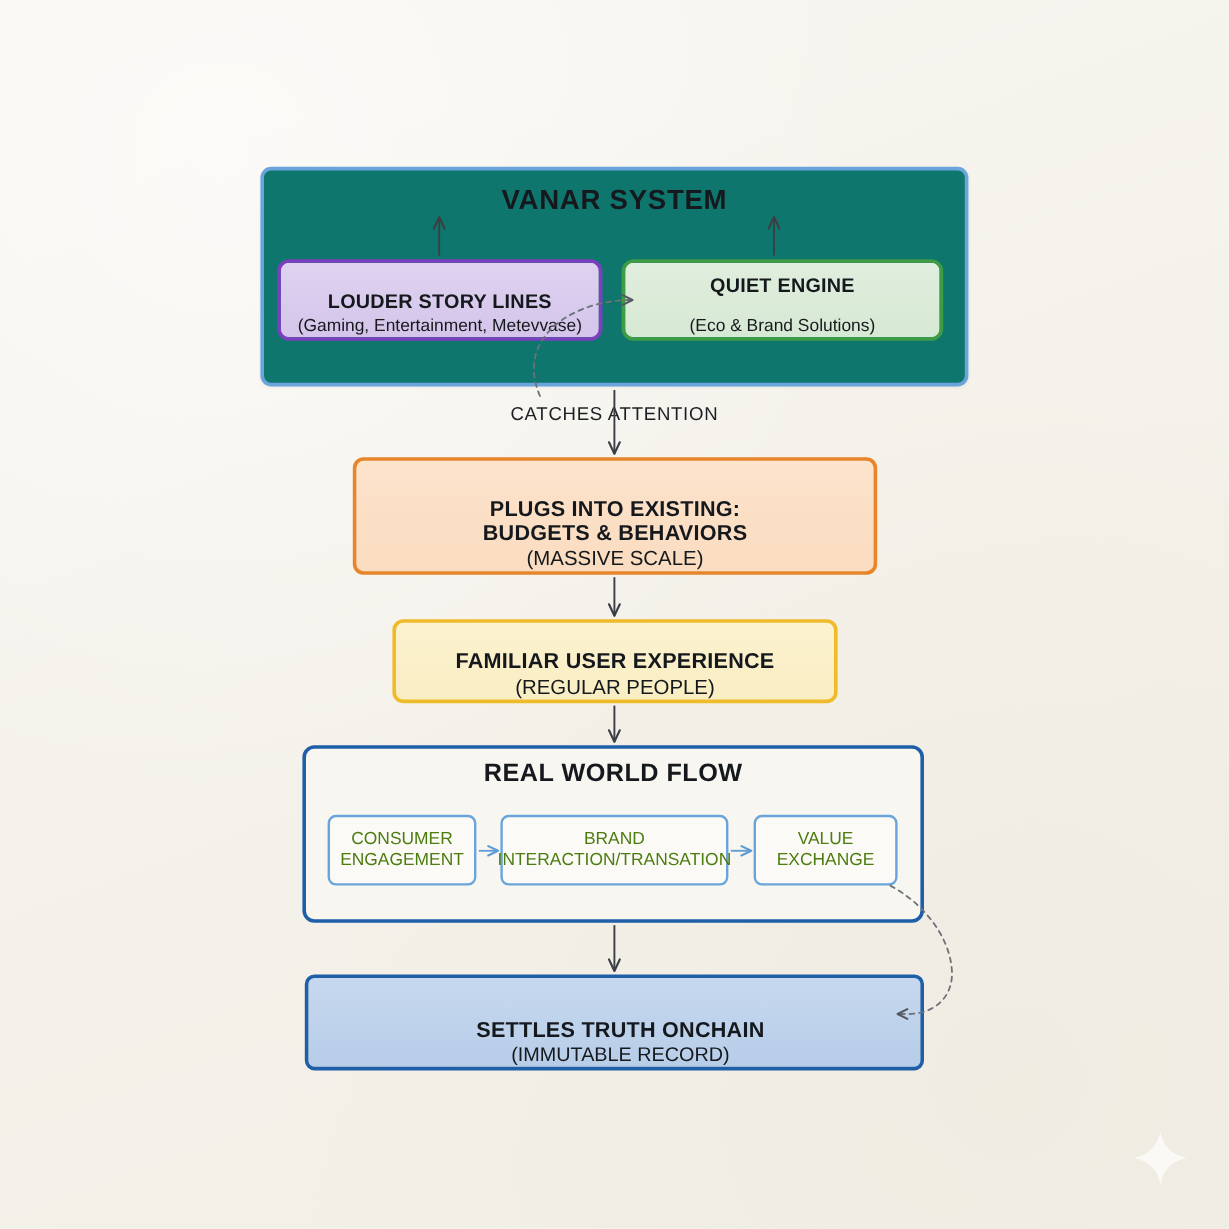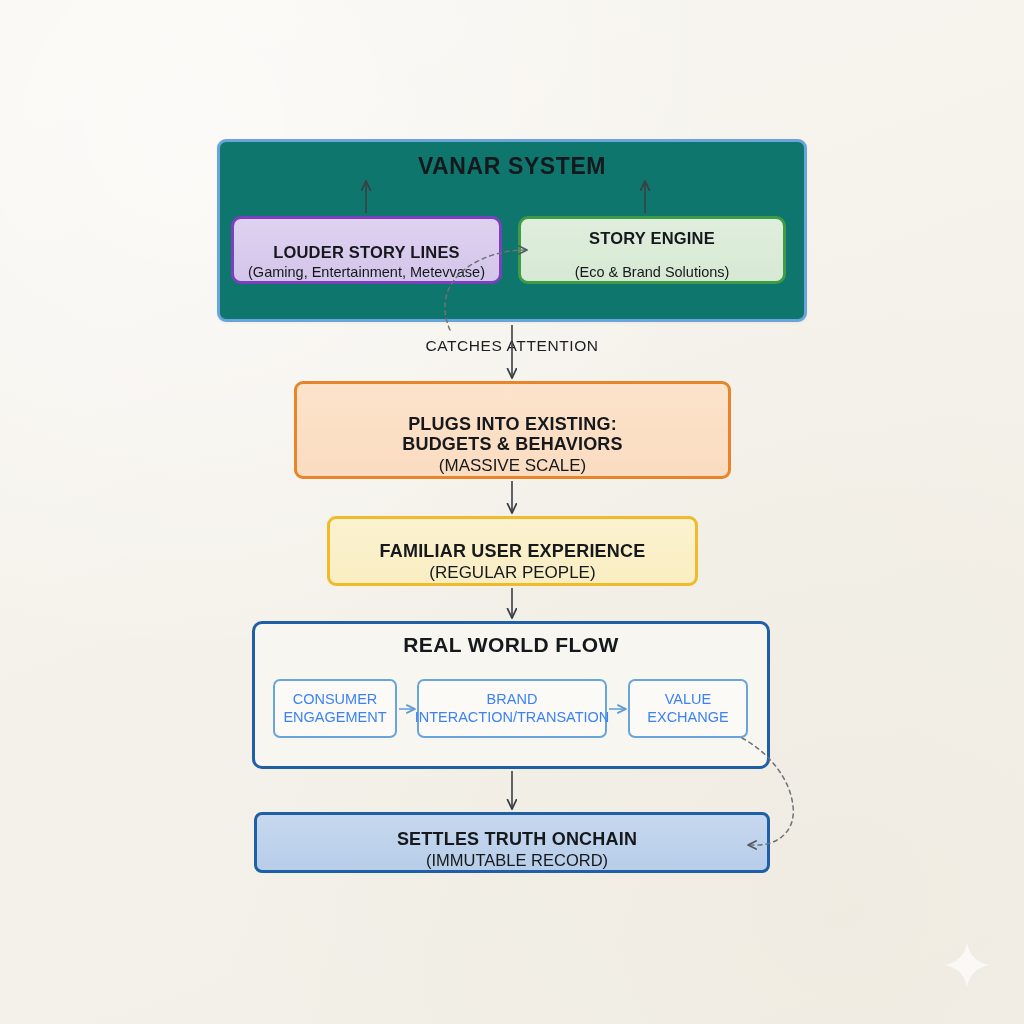--- a/index.html
+++ b/index.html
@@ -131,32 +131,32 @@
     box-sizing: border-box;
     border: 2px solid #69a4db;
     background: #fbfaf7;
     border-radius: 7px;
     display: flex;
     align-items: center;
     justify-content: center;
     text-align: center;
     font-size: 14.5px;
     line-height: 1.22;
-    color: #3b82f6;
+    color: #4d7c0f;
     top: 679px;
     height: 59px;
   }
   #consumer-engagement { left: 273px; width: 124px; }
   #brand-interaction    { left: 417px; width: 190px; }
   #value-exchange       { left: 628px; width: 120px; text-align: center; }
 
   
   #settles-truth-onchain {
     left: 254px; top: 812px;
-    width: 516px; height: 61px;
+    width: 516px; height: 80px;
     border: 3.5px solid #1f5fa8;
     background: linear-gradient(180deg, #c6d8ef 0%, #b7cde8 100%);
     border-radius: 8px;
     padding-left: 10px;
   }
   #settles-truth-onchain .ttl { font-size: 18px; }
   #settles-truth-onchain .sub { font-size: 16.5px; margin-top: 1px; }
 
   
   #catches-attention-label {
@@ -192,21 +192,21 @@
   <div class="box" id="vanar-system">
     <div id="vanar-title">VANAR SYSTEM</div>
   </div>
 
   <div class="box" id="louder-story-lines">
     <div class="ttl">LOUDER STORY LINES</div>
     <div class="sub">(Gaming, Entertainment, Metevvase)</div>
   </div>
 
   <div class="box" id="quiet-engine">
-    <div class="ttl">STORY ENGINE</div>
+    <div class="ttl">QUIET ENGINE</div>
     <div class="sub">(Eco &amp; Brand Solutions)</div>
   </div>
 
   <div id="catches-attention-label">CATCHES ATTENTION</div>
 
   <div class="box" id="familiar-user-experience">
     <div class="ttl">FAMILIAR USER EXPERIENCE</div>
     <div class="sub">(REGULAR PEOPLE)</div>
   </div>
 

